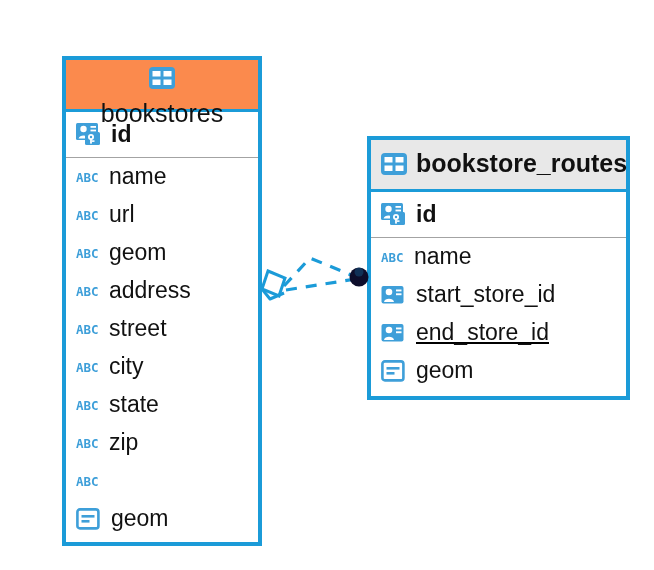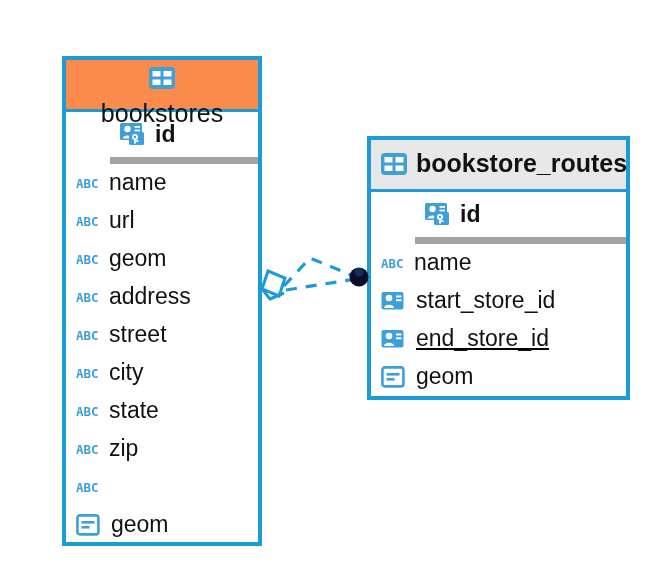--- a/index.html
+++ b/index.html
@@ -40,22 +40,21 @@
   .entity-header.plain    { background: #e8e8e8; font-weight: bold; }
 
   .entity-title {
     font-size: 25px;
     color: #111111;
     line-height: 1.05;
     white-space: nowrap;
   }
 
   .pk-row {
-    border-bottom: 7px solid #a3a3a3;
-    margin-left: 44px;
+    border-bottom: 1px solid #a3a3a3;
   }
 
   .attr-row {
     display: flex;
     align-items: center;
     gap: 9px;
     padding: 3px 10px 4px 10px;
     box-sizing: border-box;
   }
   .attr-label {

